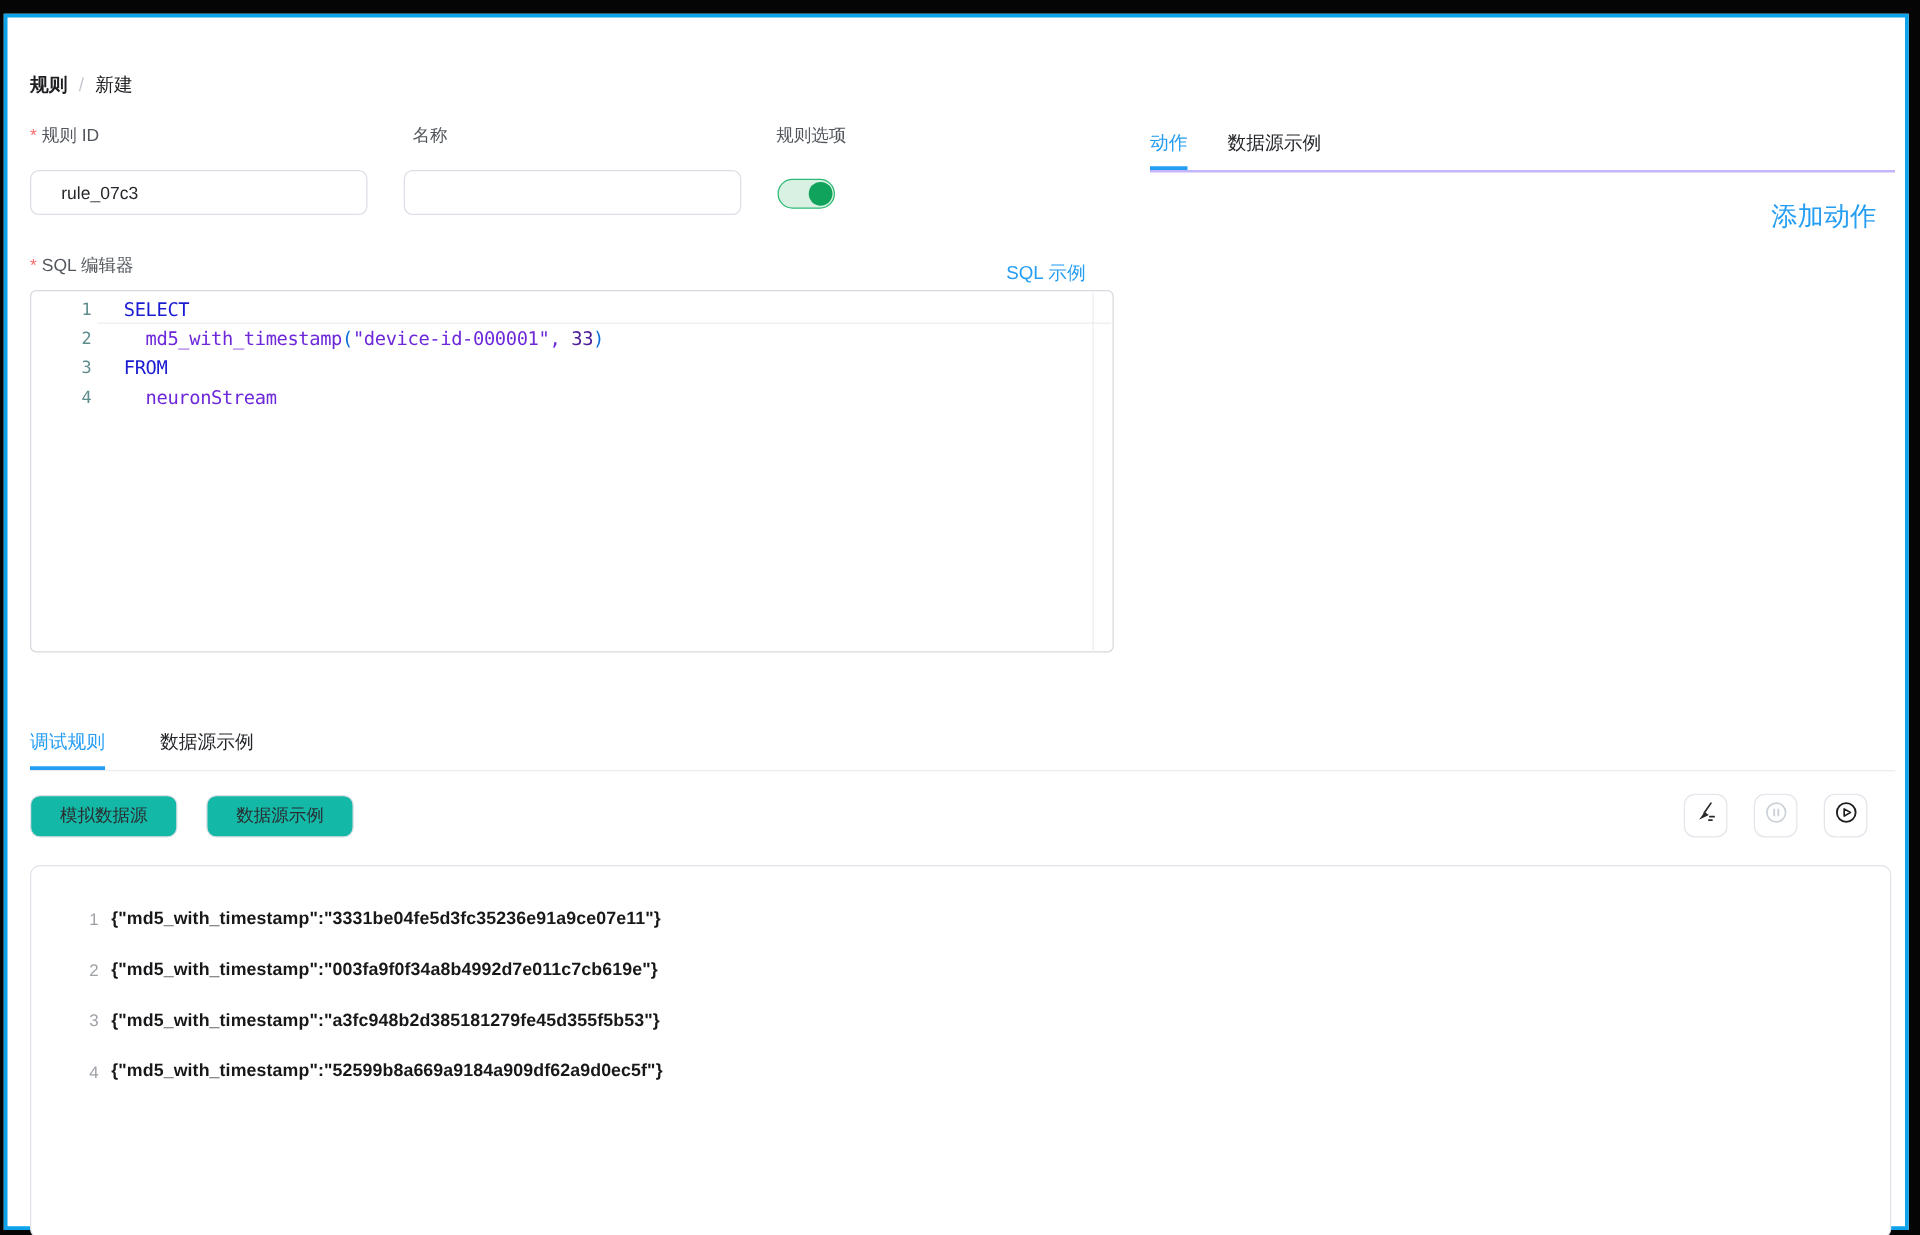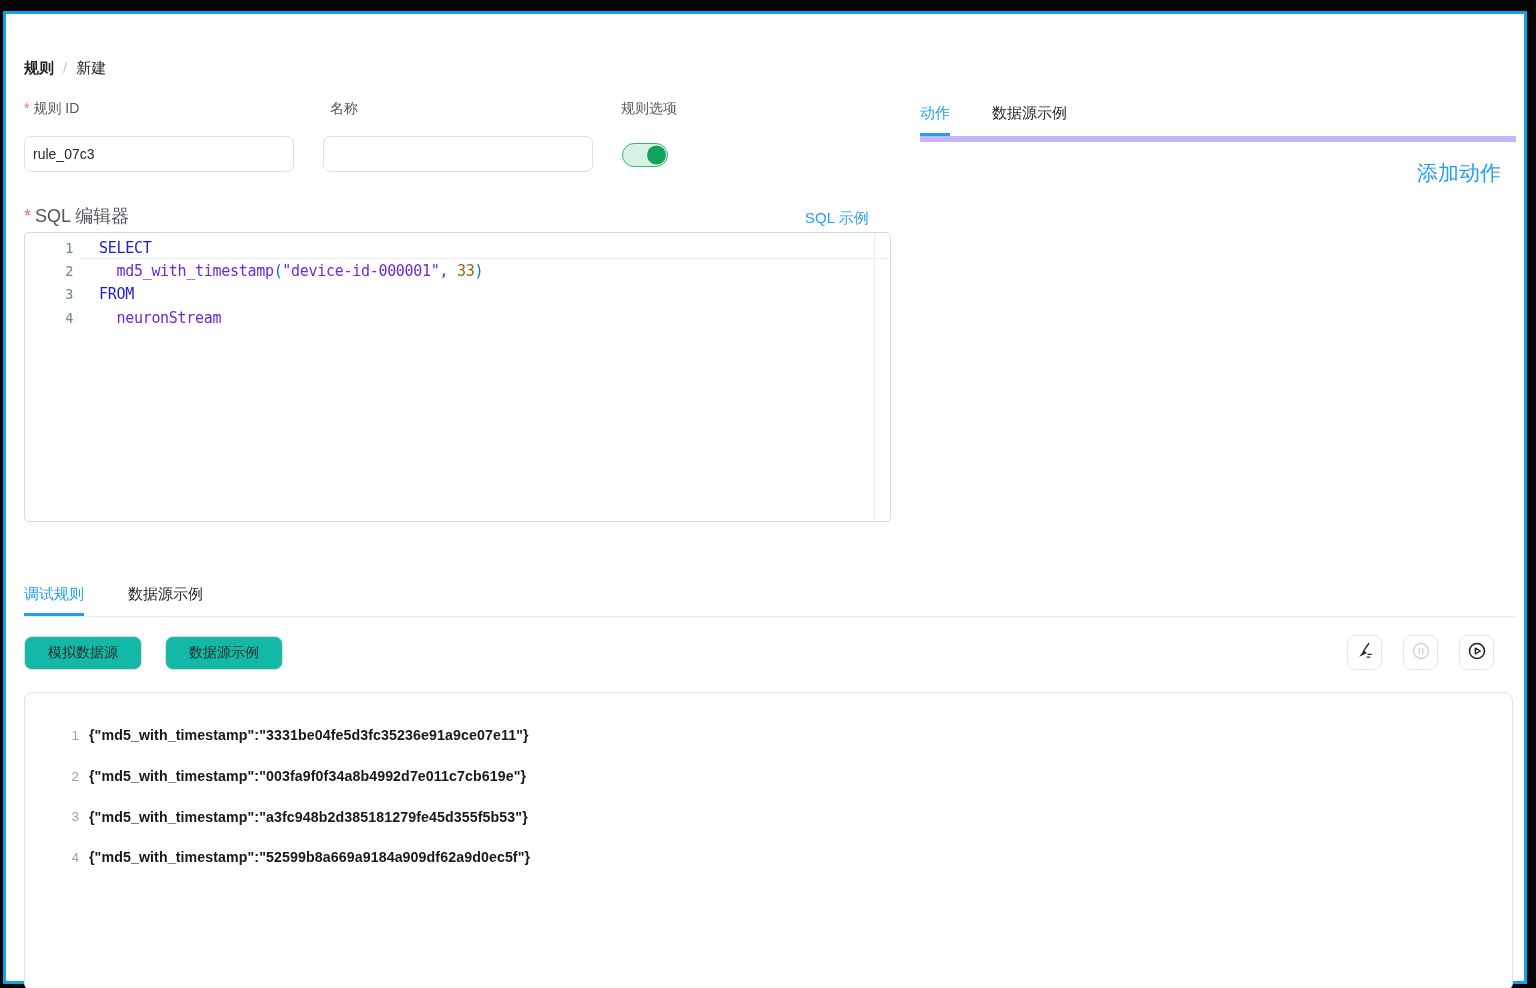--- a/index.html
+++ b/index.html
@@ -12,61 +12,61 @@
   
   .breadcrumb { position:absolute; left:24px; top:35px; font-size:15px; color:#1f1f23; }
   .bc-root { font-weight:700; }
   .bc-sep { color:#c3c7cc; margin:0 9px; }
 
   
   .field-label { position:absolute; top:76px; font-size:14px; color:#52565c; }
   .req { color:#f56c6c; margin-right:4px; }
   .text-input { position:absolute; top:112px; height:36px; width:270px; box-sizing:border-box;
                 border:1px solid #dcdfe6; border-radius:7px; background:#fff;
-                font-size:14px; color:#26282c; padding:0 8px; outline:none;
+                font-size:14px; color:#26282c; padding:0 24px; outline:none;
                 font-family:"Liberation Sans",sans-serif; }
 
   
   .toggle { position:absolute; left:622px; top:119px; width:46px; height:24px;
             border-radius:13px; background:#d9f1e3; border:1.5px solid #2eba74;
             box-sizing:border-box; cursor:pointer; }
   .toggle .knob { position:absolute; right:1.5px; top:50%; transform:translateY(-50%);
                   width:19px; height:19px; border-radius:50%; background:#10a35c; }
 
   
   .tab { font-size:15px; color:#24262a; border-bottom:3px solid transparent; cursor:pointer;
          line-height:19px; }
   .tab.active { color:#259df2; border-bottom-color:#259df2; }
   .r-tabbar { position:absolute; left:920px; top:81px; width:596px;
-              border-bottom:6px solid #c4b5fd; display:flex; gap:42px;font-family:Liberation Mono, monospace; }
+              border-bottom:2px solid #c4b5fd; display:flex; gap:32px; }
   .r-tabbar .tab { padding-bottom:9px; }
   .d-tabbar { position:absolute; left:24px; top:560px; width:1492px;
               border-bottom:1px solid #e9ecf0; display:flex; gap:44px; }
   .d-tabbar .tab { padding-bottom:10px; }
 
   .link { color:#259df2; cursor:pointer; }
   .add-action { position:absolute; left:1417px; top:135px; font-size:21px; }
 
   
-  .sql-label { position:absolute; left:24px; top:180px; font-size:18px; color:#52565c; }
+  .sql-label { position:absolute; left:24px; top:180px; font-size:14px; color:#52565c; }
   .sql-example { position:absolute; left:805px; top:185px; font-size:15px; }
   .editor { position:absolute; left:24px; top:208px; width:867px; height:290px;
             border:1px solid #d6d9de; border-radius:5px; background:#fff; box-sizing:border-box; }
   .editor .vscroll-rule { position:absolute; right:15px; top:1px; bottom:1px; width:1px; background:#ededed; }
   .editor .active-line-rule { position:absolute; left:53px; right:1px; top:25px; height:1px; background:#ededed; }
   .code-lines { position:absolute; left:0; top:3px; right:18px;
                 font-family:"DejaVu Sans Mono","Liberation Mono",monospace;
                 font-size:15px; letter-spacing:-0.3px; }
   .code-row { display:flex; height:23.3px; align-items:center; white-space:pre; }
   .gutter { width:48px; text-align:right; color:#5f8c8c; font-size:13.5px; flex:none; }
   .code { padding-left:26px; }
   .tk-keyword { color:#1b1bd1; }
   .tk-plain   { color:#6d28d9; }
   .tk-paren   { color:#0d6fd8; }
-  .tk-number  { color:#a16207; }
+  .tk-number  { color:#4c1d95; }
 
   
   .sim-btn { position:absolute; top:612px; height:34px; box-sizing:border-box;
              border:1px solid #dcdfe4; border-radius:8px; background:#14b8a6;
              font-size:14px; color:#2a2c30; padding:0 23px;
              display:flex; align-items:center; justify-content:center; cursor:pointer;
              font-family:"Liberation Sans",sans-serif; }
   .icon-btn { position:absolute; top:611px; width:35px; height:35px; box-sizing:border-box;
               border:1px solid #e3e6ea; border-radius:9px; background:#fff;
               display:flex; align-items:center; justify-content:center; cursor:pointer; }

